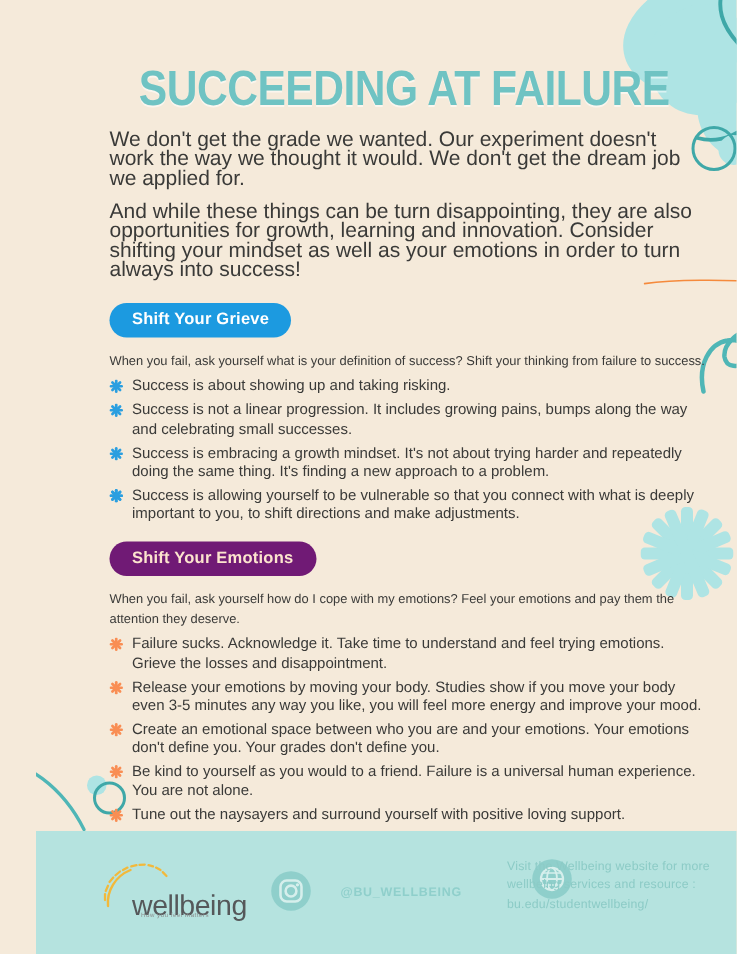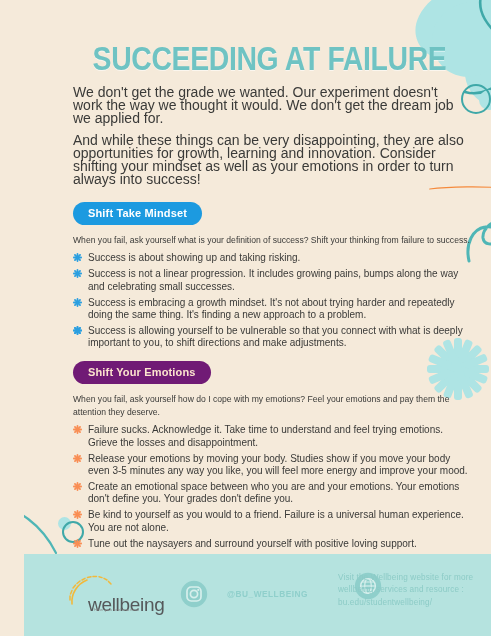--- a/index.html
+++ b/index.html
@@ -156,26 +156,26 @@
   <div class="deco dot-left"></div>
   <div class="deco ring-left"></div>
 
   <div class="title">SUCCEEDING AT FAILURE</div>
 
   <div class="content">
 
 
     <p class="body">We don't get the grade we wanted. Our experiment doesn't work the way we thought it would. We don't get the dream job we applied for.</p>
 
-    <p class="body"><span>And while these things can be very disappointing, they are also opportunities for growth, learning and innovation. Consider shifting your mindset as well as your emotions in order to </span><span class="hl"><span>turn always into success!</span><svg class="swoosh" viewBox="0 0 120 6" preserveAspectRatio="none">
+    <p class="body"><span>And while these things can be turn disappointing, they are also opportunities for growth, learning and innovation. Consider shifting your mindset as well as your emotions in order to </span><span class="hl"><span>turn always into success!</span><svg class="swoosh" viewBox="0 0 120 6" preserveAspectRatio="none">
           <path d="M1,4.6 C30,0.6 82,0.2 119,3.4" fill="none" stroke="#F58A3C" stroke-width="1.6" stroke-linecap="round"></path>
         </svg></span></p>
 
     
-    <div class="pill pill-blue">Shift Take Mindset</div>
+    <div class="pill pill-blue">Shift Your Grieve</div>
 
     <div class="intro">When you fail, ask yourself what is your definition of success? Shift your thinking from failure to success.</div>
 
     <ul class="list">
       <li>
         <span class="bullet">
           <svg width="9" height="9" viewBox="0 0 10 10">
               <g fill="#2B9FE0">
             <rect x="4" y="0" width="2" height="10" rx="1"></rect>
             <rect x="4" y="0" width="2" height="10" rx="1" transform="rotate(45 5 5)"></rect>

